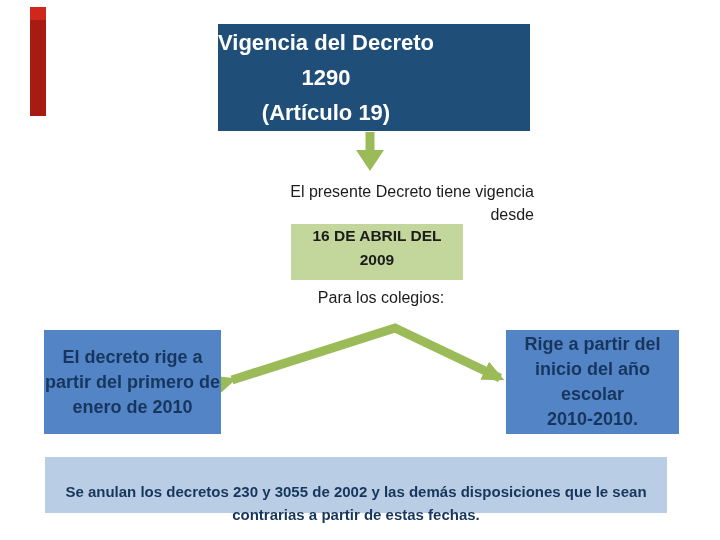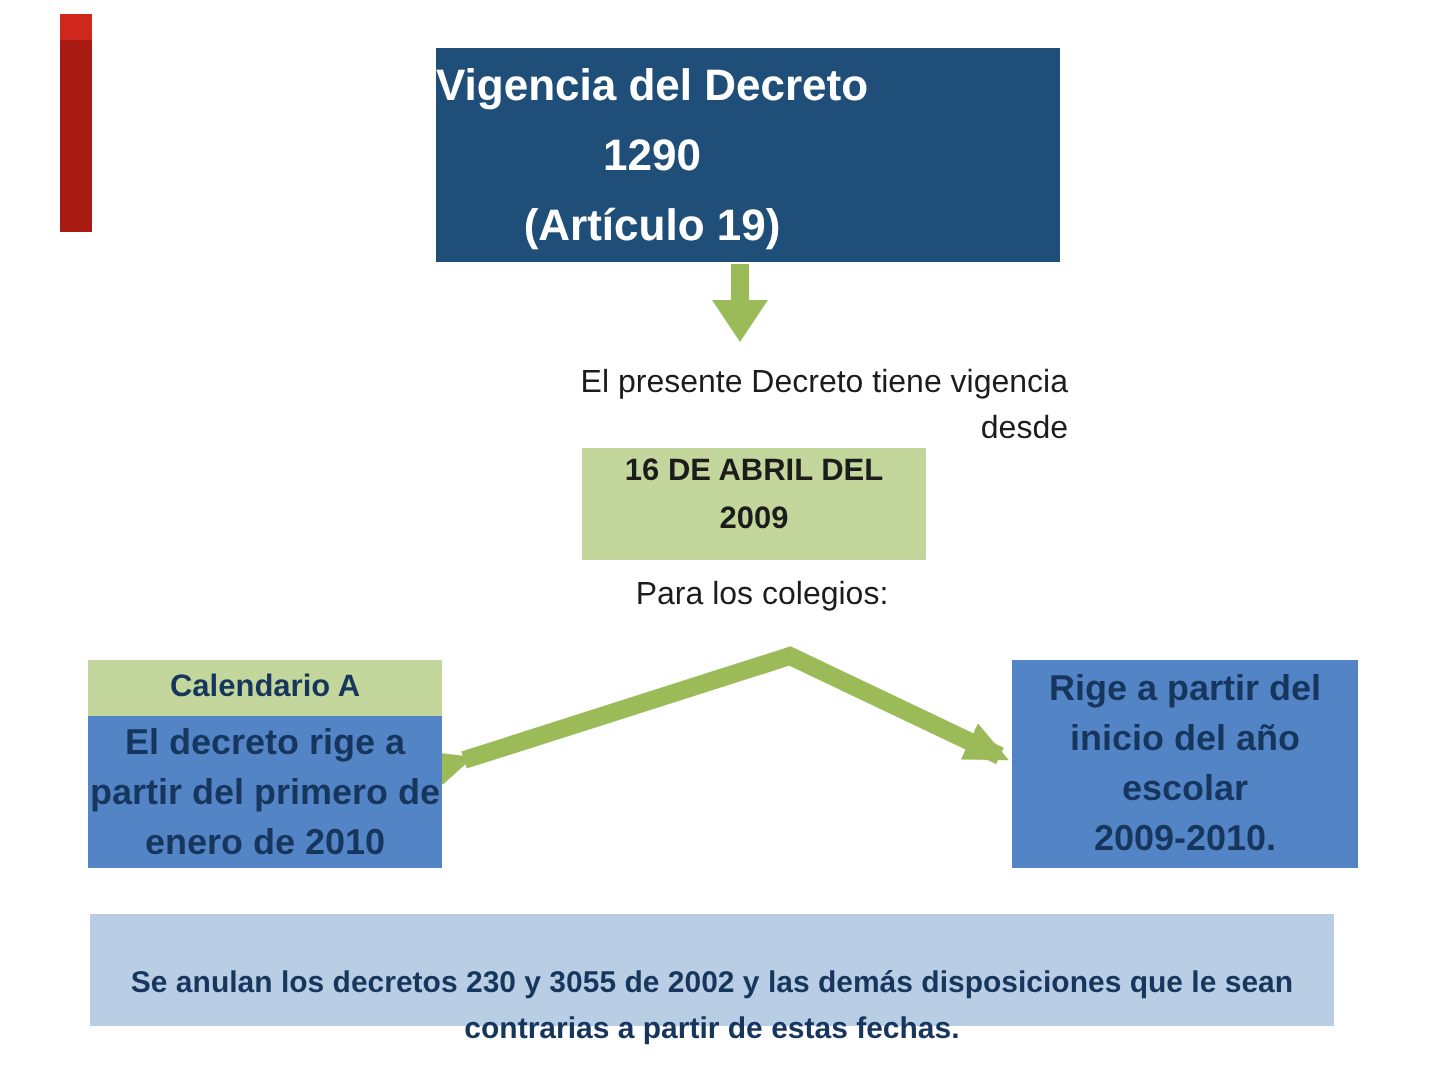--- a/index.html
+++ b/index.html
@@ -135,28 +135,27 @@
 <svg class="abs split-arrow" viewBox="0 0 296 72" xmlns="http://www.w3.org/2000/svg">
   <defs>
     <marker id="ah" markerUnits="userSpaceOnUse" markerWidth="26" markerHeight="24" refX="17" refY="10" orient="auto">
       <path d="M0,0 L22,10 L0,20 Z" style="fill:var(--arrow_green)"></path>
     </marker>
   </defs>
   <path d="M14,60 L177,8 L282,58" style="fill:none;stroke:var(--arrow_green);stroke-width:9" marker-start="url(#ah)" marker-end="url(#ah)"></path>
 </svg>
 
 <div class="abs calendar-box left">
-  <div class="calendar-header">Calendario A</div>
   <div class="calendar-body multiline">El  decreto rige a
 partir del primero de
 enero de 2010</div>
 </div>
 
 <div class="abs calendar-box right">
   <div class="calendar-body multiline">Rige a partir del
 inicio del año escolar
-2009-2010.</div>
+2010-2010.</div>
 </div>
 
 <div class="abs footer-bar">
   <div class="footer-text multiline">Se anulan  los decretos 230 y 3055 de 2002 y las demás disposiciones que le sean
 contrarias a partir de estas fechas.</div>
 </div>
 
 </body></html>

